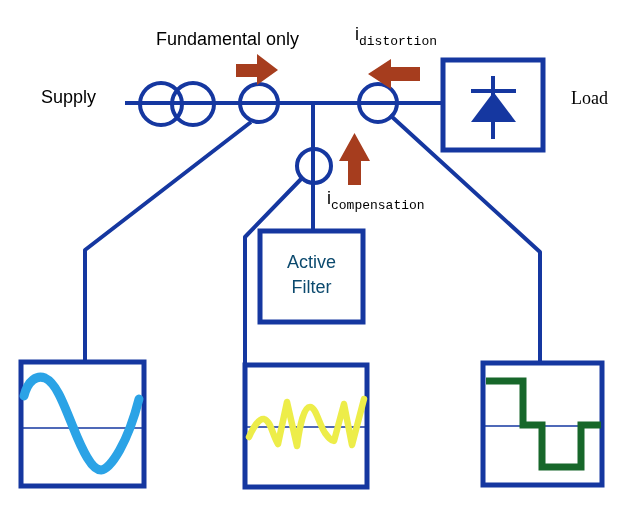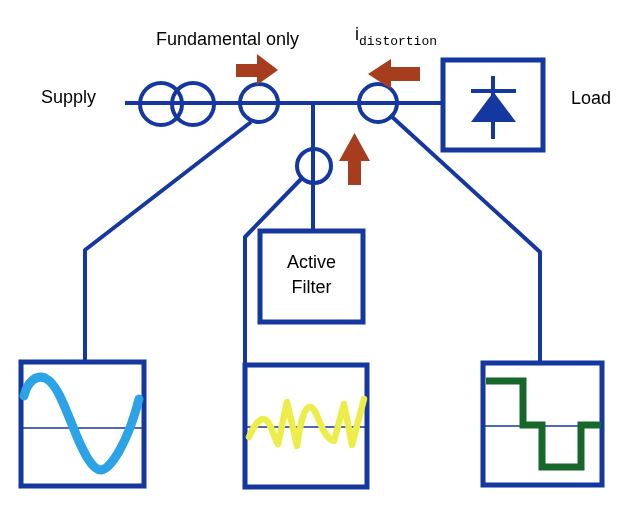--- a/index.html
+++ b/index.html
@@ -9,21 +9,21 @@
     overflow:hidden;
   }
   .stage svg{position:absolute;left:0;top:0;}
   .label{
     position:absolute;font-size:18px;line-height:1.1;color:#000;
     white-space:nowrap;
   }
   .label .sub{font-size:13px;position:relative;top:5px;font-family:Liberation Mono, monospace;}
   .af-label{
     position:absolute;left:260px;top:250px;width:103px;text-align:center;
-    font-size:18px;line-height:25px;color:#000000;
+    font-size:18px;line-height:25px;color:#0c4a6e;
   }
 </style>
 </head>
 <body>
 
 <div class="stage">
 
   <svg width="640" height="512" viewBox="0 0 640 512">
 
     <path d="M125,103 H443" fill="none" stroke-width="4" stroke="#1537A0"></path>
@@ -63,21 +63,24 @@
   </svg>
 
   <div class="label" style="left:41px;top:88px;text-align:center;">Supply</div>
 
   <div class="label" style="left:156px;top:30px;text-align:right;">Fundamental only</div>
 
   <div class="label" style="left:355px;top:25px;">
     <span>i</span><span class="sub">distortion</span>
   </div>
 
-  <div class="label" style="left:571px;top:89px;">Load</div>
+  <div class="label" style="left:571px;top:89px;font-family:Liberation Serif, serif;">Load</div>
 
+  <div class="label" style="left:327px;top:189px;">
+    <span>i</span><span class="sub">compensation</span>
+  </div>
 
   <div class="af-label">
     <div>Active</div>
     <div>Filter</div>
   </div>
 
 </div>
 
 </body></html>

